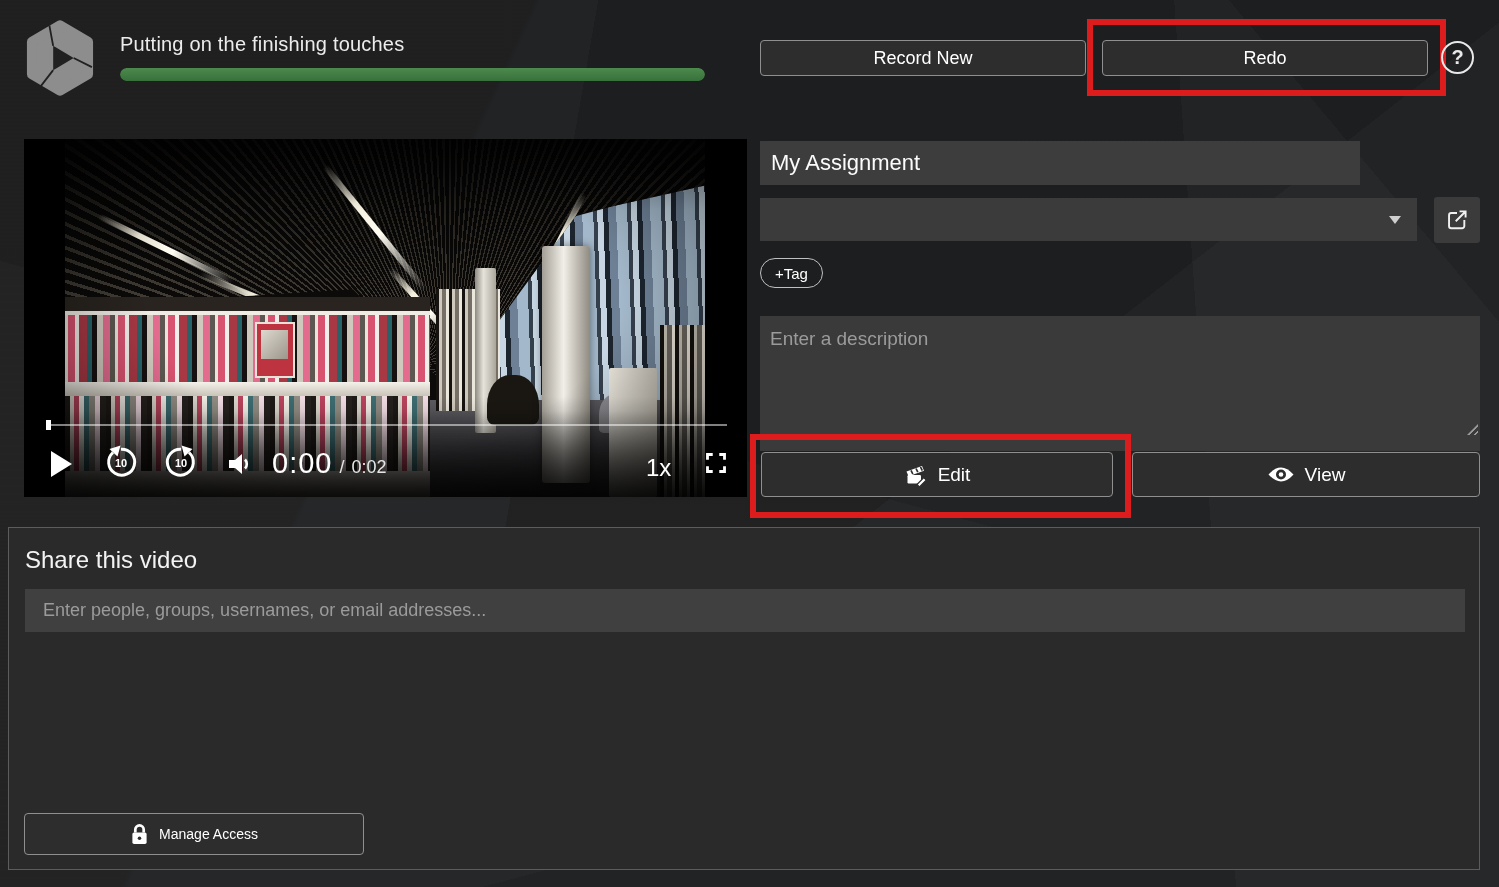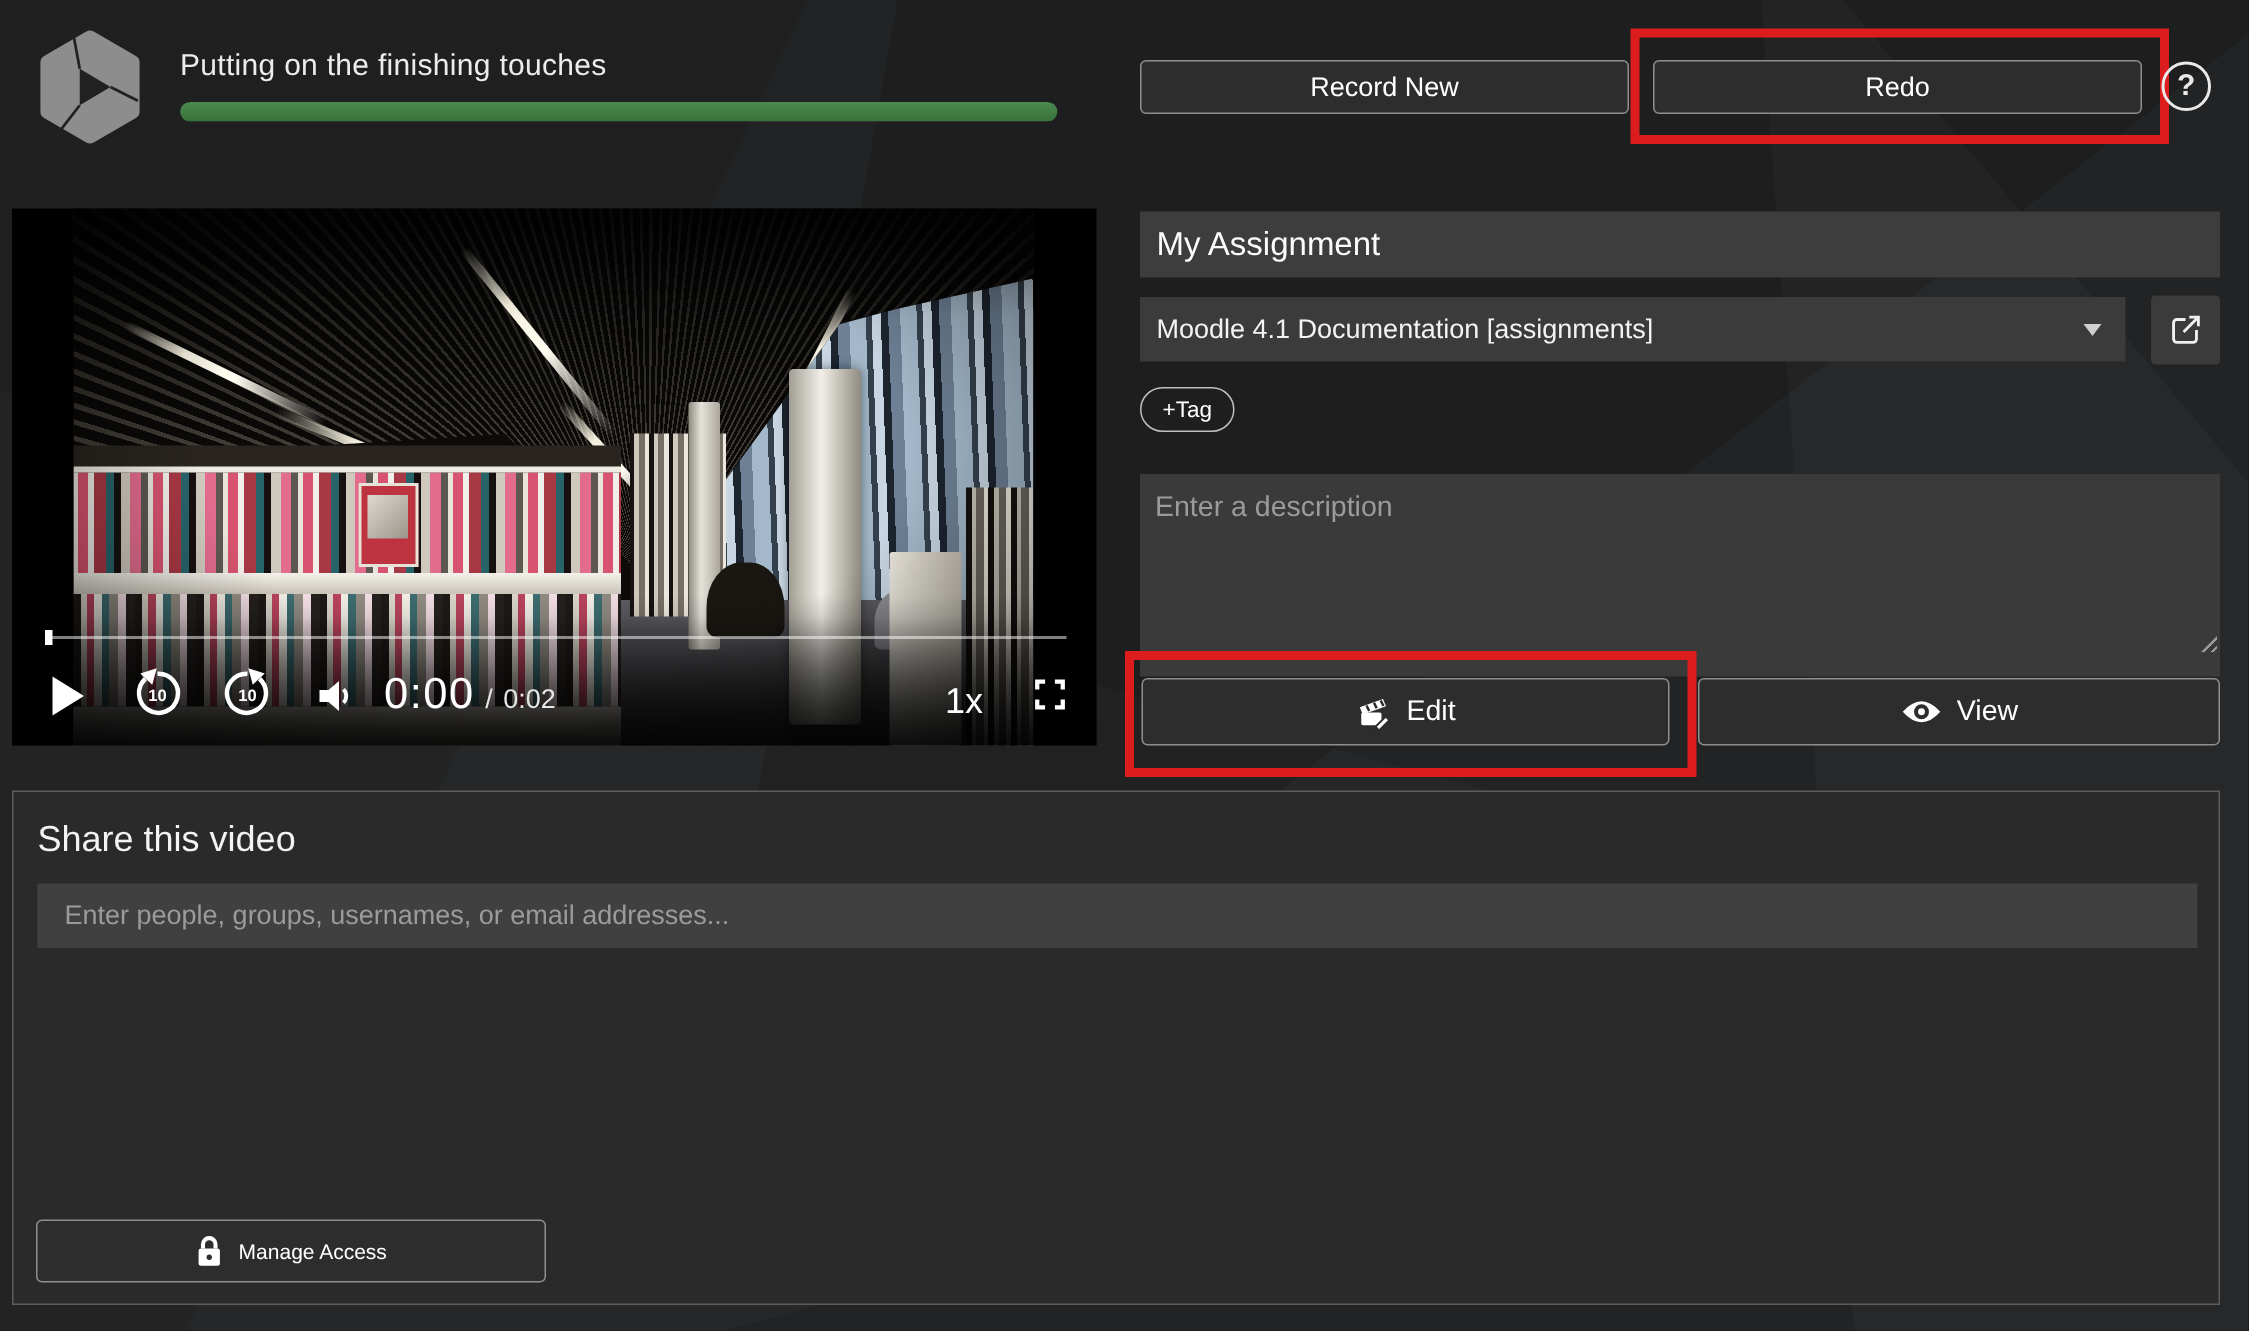--- a/index.html
+++ b/index.html
@@ -26,21 +26,21 @@
   .btn-record{ position:absolute; left:760px; top:40px; width:326px; height:36px; }
   .btn-redo  { position:absolute; left:1102px; top:40px; width:326px; height:36px; }
   .help{ position:absolute; left:1441px; top:41px; width:33px; height:33px; border:2px solid #e9e9e9;
          border-radius:50%; display:flex; align-items:center; justify-content:center;
          font-size:20px; font-weight:bold; color:#e9e9e9; cursor:pointer; background:transparent;}
   .annotation{ position:absolute; border:6px solid #dd1d1d; pointer-events:none; }
   .ann-redo{ left:1087px; top:19px; width:359px; height:77px; }
   .ann-edit{ left:750px; top:434px; width:381px; height:84px; }
 
   
-  .player{ position:absolute; left:8px; top:139px; width:723px; height:358px; background:#000; overflow:hidden; cursor:pointer;padding-left:42px;}
+  .player{ position:absolute; left:24px; top:139px; width:723px; height:358px; background:#000; overflow:hidden; cursor:pointer;padding-left:42px;}
   .vc{ position:absolute; left:41px; top:0; width:640px; height:358px; background:#0c0b0a; overflow:hidden; }
   .vc *{ position:absolute; }
   .vc-windows{ left:59%; top:10%; width:41%; height:90%;
       clip-path:polygon(0 24%, 100% 2%, 100% 100%, 0 100%);
       background:repeating-linear-gradient(88deg,#1c242e 0 5px,#6d8095 5px 13px,#a3b8ca 13px 24px,#35404d 24px 28px,#c7d6e2 28px 34px);}
   .vc-ceiling{ inset:0; height:100%;
       clip-path:polygon(0 0,100% 0,100% 13%,80% 21%,60% 70%,45% 42%,0 47%);
       background:
         linear-gradient(180deg, rgba(0,0,0,.85), rgba(0,0,0,0) 45%),
         repeating-conic-gradient(from 0deg at 60% 72%, #423d36 0deg .5deg, #0b0a09 .5deg 1.5deg);}
@@ -85,21 +85,21 @@
   .seek{ position:absolute; left:22px; right:20px; top:285px; height:2px; background:rgba(255,255,255,.5); cursor:pointer;}
   .seek-head{ position:absolute; left:22px; top:281px; width:5px; height:10px; background:#fff; cursor:pointer;}
   .ctl{ position:absolute; display:flex; align-items:center; cursor:pointer; }
   .ctl svg{ display:block; }
   .time{ position:absolute; left:248px; top:308px; display:flex; align-items:baseline; gap:7px; color:#fff; cursor:default;}
   .time .cur{ font-size:29px; font-weight:400; letter-spacing:1px; }
   .time .sep,.time .dur{ font-size:18px; color:#e6e6e6; }
   .speed{ position:absolute; left:622px; top:315px; font-size:24px; color:#fff; cursor:pointer; }
 
   
-  .panel-titlebar{ position:absolute; left:760px; top:141px; width:720px; height:44px; background:#3d3d3d;
+  .panel-titlebar{ position:absolute; left:760px; top:141px; width:600px; height:44px; background:#3d3d3d;
       display:flex; align-items:center; padding-left:11px; font-size:22px; color:#fbfbfb; }
   .folder-select{ position:absolute; left:760px; top:198px; width:657px; height:43px; background:#3b3b3b;
       display:flex; align-items:center; padding:0 16px 0 11px; font-size:18px; color:#f3f3f3; cursor:pointer; }
   .folder-select .caret{ margin-left:auto; width:0; height:0; border-left:6px solid transparent;
       border-right:6px solid transparent; border-top:8px solid #cfcfcf; }
   .open-btn{ position:absolute; left:1434px; top:197px; width:46px; height:46px; background:#3b3b3b;
       border:none; border-radius:3px; display:flex; align-items:center; justify-content:center; cursor:pointer; }
   .tag-pill{ position:absolute; left:760px; top:258px; height:30px; padding:0 14px; border-radius:15px;
       background:transparent; border:1px solid #c0c0c0; color:#fff; font-size:15px; font-family:inherit; cursor:pointer; }
   .desc{ position:absolute; left:760px; top:316px; width:720px; height:135px; background:#3a3a3a; border:none;
@@ -212,21 +212,20 @@
     <div class="speed">1x</div>
     <div class="ctl" style="left:680px; top:312px;">
       <svg width="24" height="24" viewBox="0 0 22 22">
         <path d="M8 3.2 H3.2 V8 M14 3.2 H18.8 V8 M8 18.8 H3.2 V14 M14 18.8 H18.8 V14" fill="none" stroke="#fff" stroke-width="2.6"></path>
       </svg>
     </div>
   </div>
 
   <div class="panel-titlebar">My Assignment</div>
   <div class="folder-select">
-    <span>Moodle 4.1 Documentation [assignments]</span>
     <span class="caret"></span>
   </div>
   <button class="open-btn">
     <svg width="28" height="28" viewBox="0 0 44 44">
       <path d="M22 11 H13 a3.5 3.5 0 0 0 -3.5 3.5 v17 a3.5 3.5 0 0 0 3.5 3.5 h17 a3.5 3.5 0 0 0 3.5 -3.5 V22" fill="none" stroke="#f0f0f0" stroke-width="3"></path>
       <path d="M20 24 L35 9 M26 8.5 h9.5 V18" fill="none" stroke="#f0f0f0" stroke-width="3"></path>
     </svg>
   </button>
   <button class="tag-pill">+Tag</button>
   <textarea class="desc" placeholder="Enter a description" style=""></textarea>

